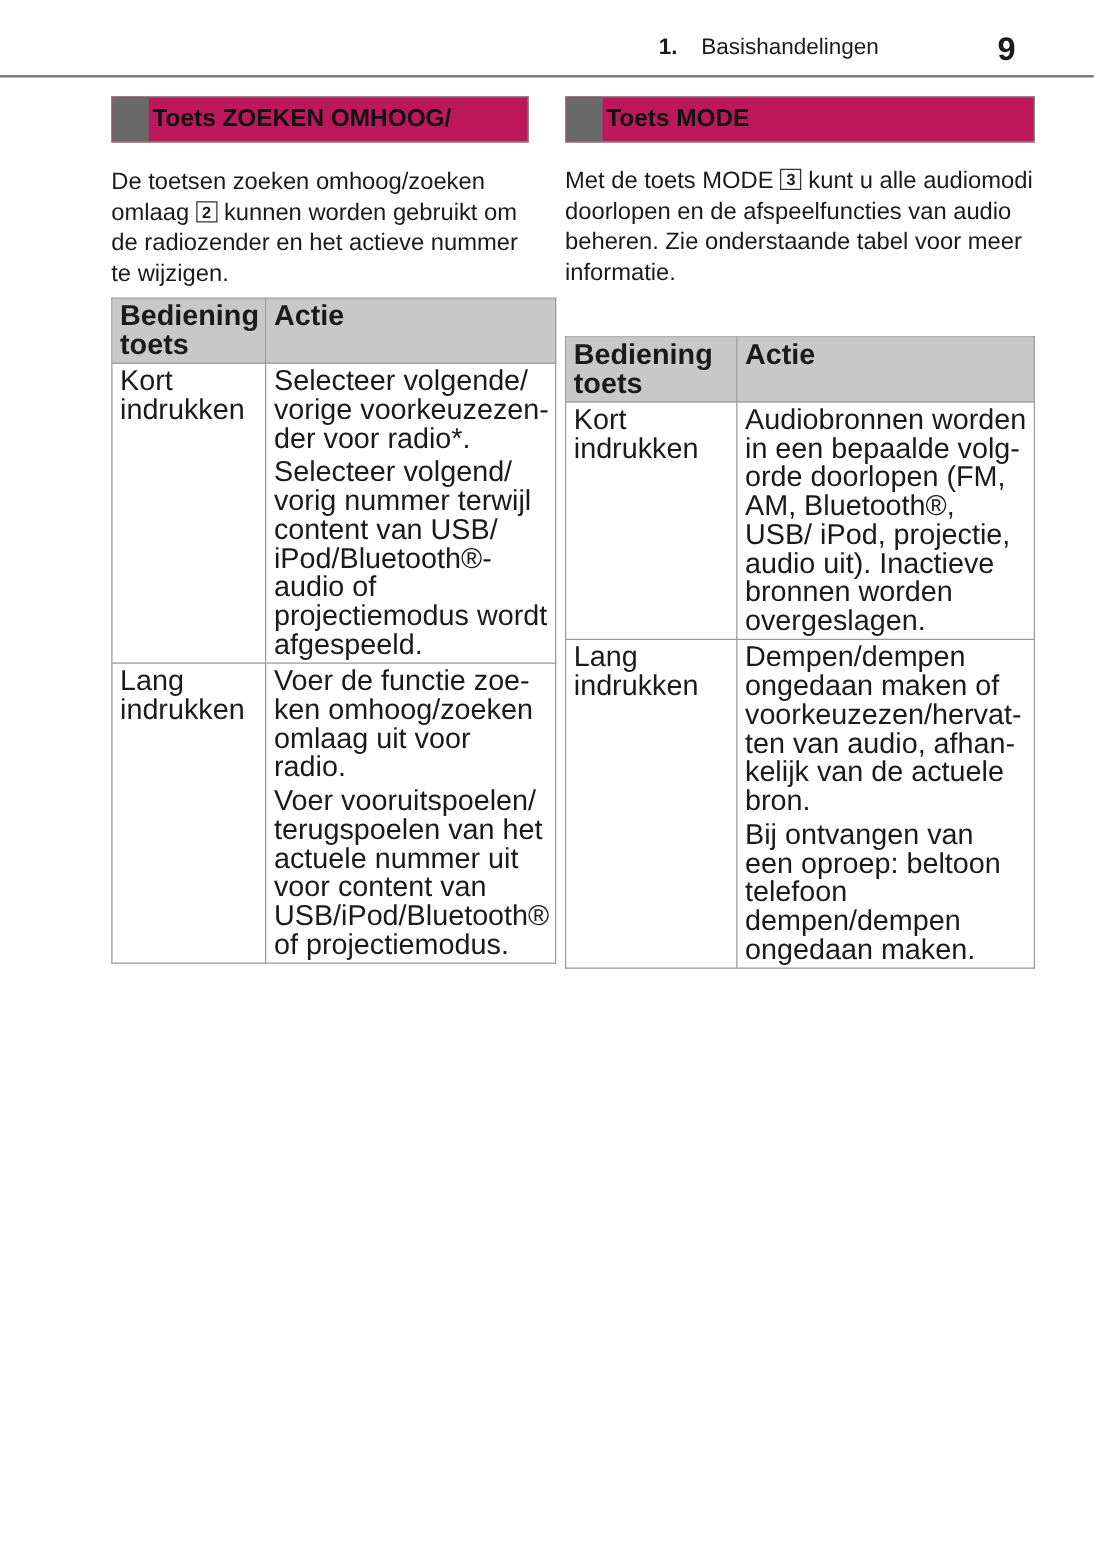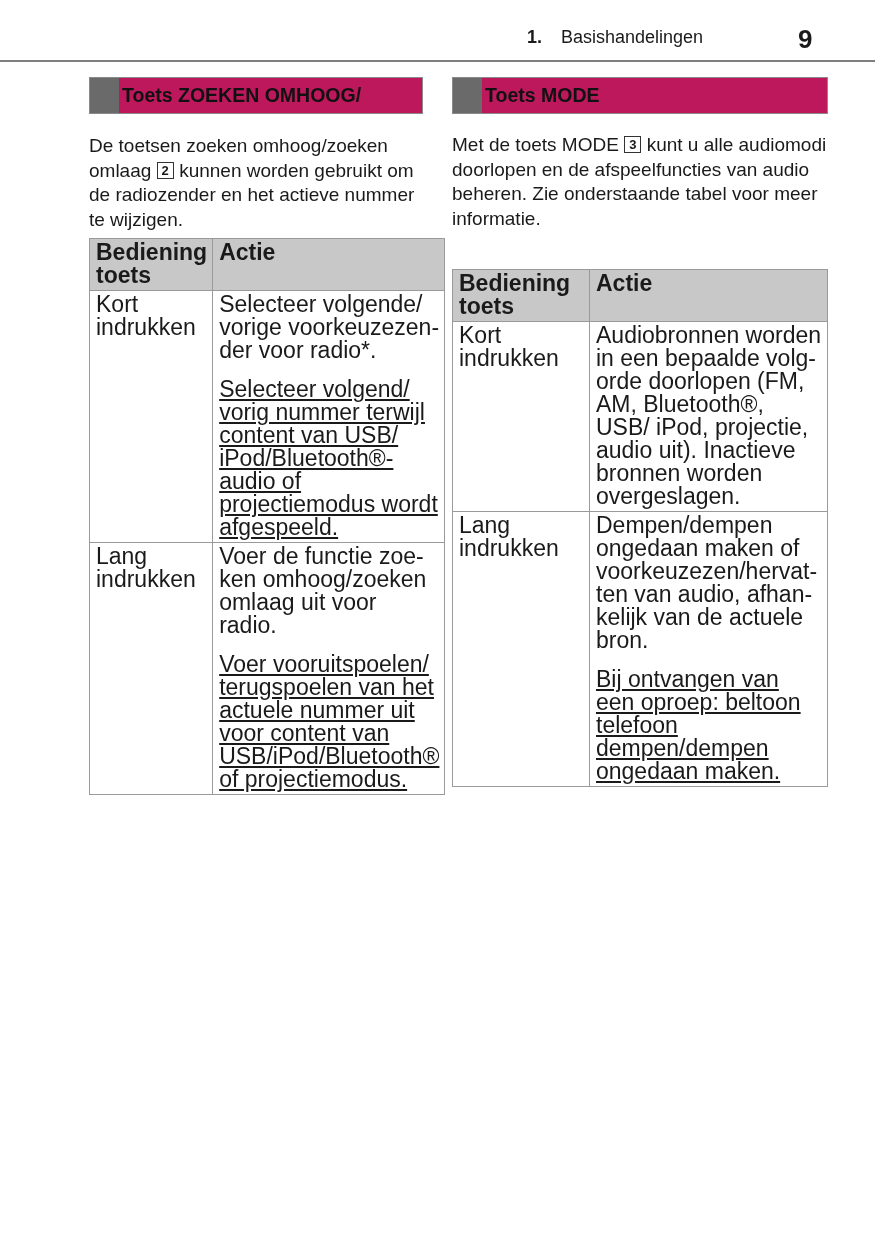--- a/index.html
+++ b/index.html
@@ -33,21 +33,21 @@
   }
   table.tbl {
     border-collapse: collapse; width: 100%; font-size: 23px; line-height: 23px;
   }
   table.tbl td, table.tbl th {
     border: 1px solid #9a9a9a; vertical-align: top; text-align: left; padding: 2px 5px 3px 6px;
   }
   table.tbl th { background: #c8c8c8; font-weight: bold; color: #1a1a1a; }
   table.tbl td.c1, table.tbl th.c1 { width: 125px; }
   table.tbl td p { margin: 0; }
-  table.tbl td p + p { margin-top: 16px; text-decoration: underline; }
+  table.tbl td p + p { margin-top: 4px; }
   .footnote { font-size: 17.5px; line-height: 23px; margin: 0; }
 </style>
 </head>
 <body>
 
 <div class="header">
   <span class="chap-num">1.</span>
   <span class="chap-title">Basishandelingen</span>
   <span class="page-num">9</span>
 </div>

